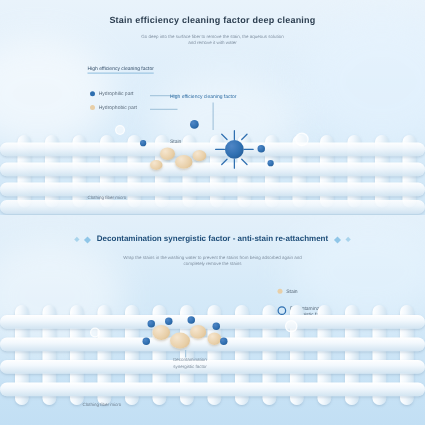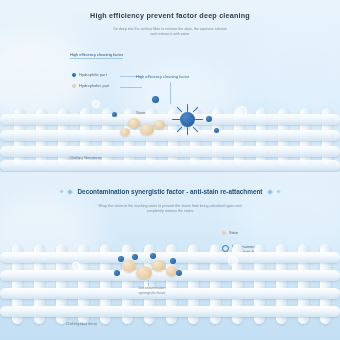--- a/index.html
+++ b/index.html
@@ -118,21 +118,21 @@
 <body>
 
 <div id="page">
 
   <div class="panel panel-top">
 
     <div class="blob" style="left:-30px;top:30px;width:120px;height:90px;background:#ffffff;"></div>
     <div class="blob" style="left:240px;top:10px;width:130px;height:110px;background:#e7f4ff;"></div>
     <div class="blob" style="left:120px;top:60px;width:120px;height:70px;background:#ffffff;opacity:.4;"></div>
 
-    <div class="title title-1">High efficiency prevent factor deep cleaning</div>
+    <div class="title title-1">Stain efficiency cleaning factor deep cleaning</div>
 
     <div class="subtitle sub-1">Go deep into the surface fiber to remove the stain, the aqueous solution</div>
     <div class="subtitle" style="top:32px;">and remove it with water</div>
 
     <div class="lbl dark underline" style="left:70px;top:52px;">High efficiency cleaning factor</div>
 
     <div class="lbl-dot" style="left:72px;top:72px;">
       <span class="dot dot-blue"></span>
       <span>Hydrophilic part</span>
     </div>

